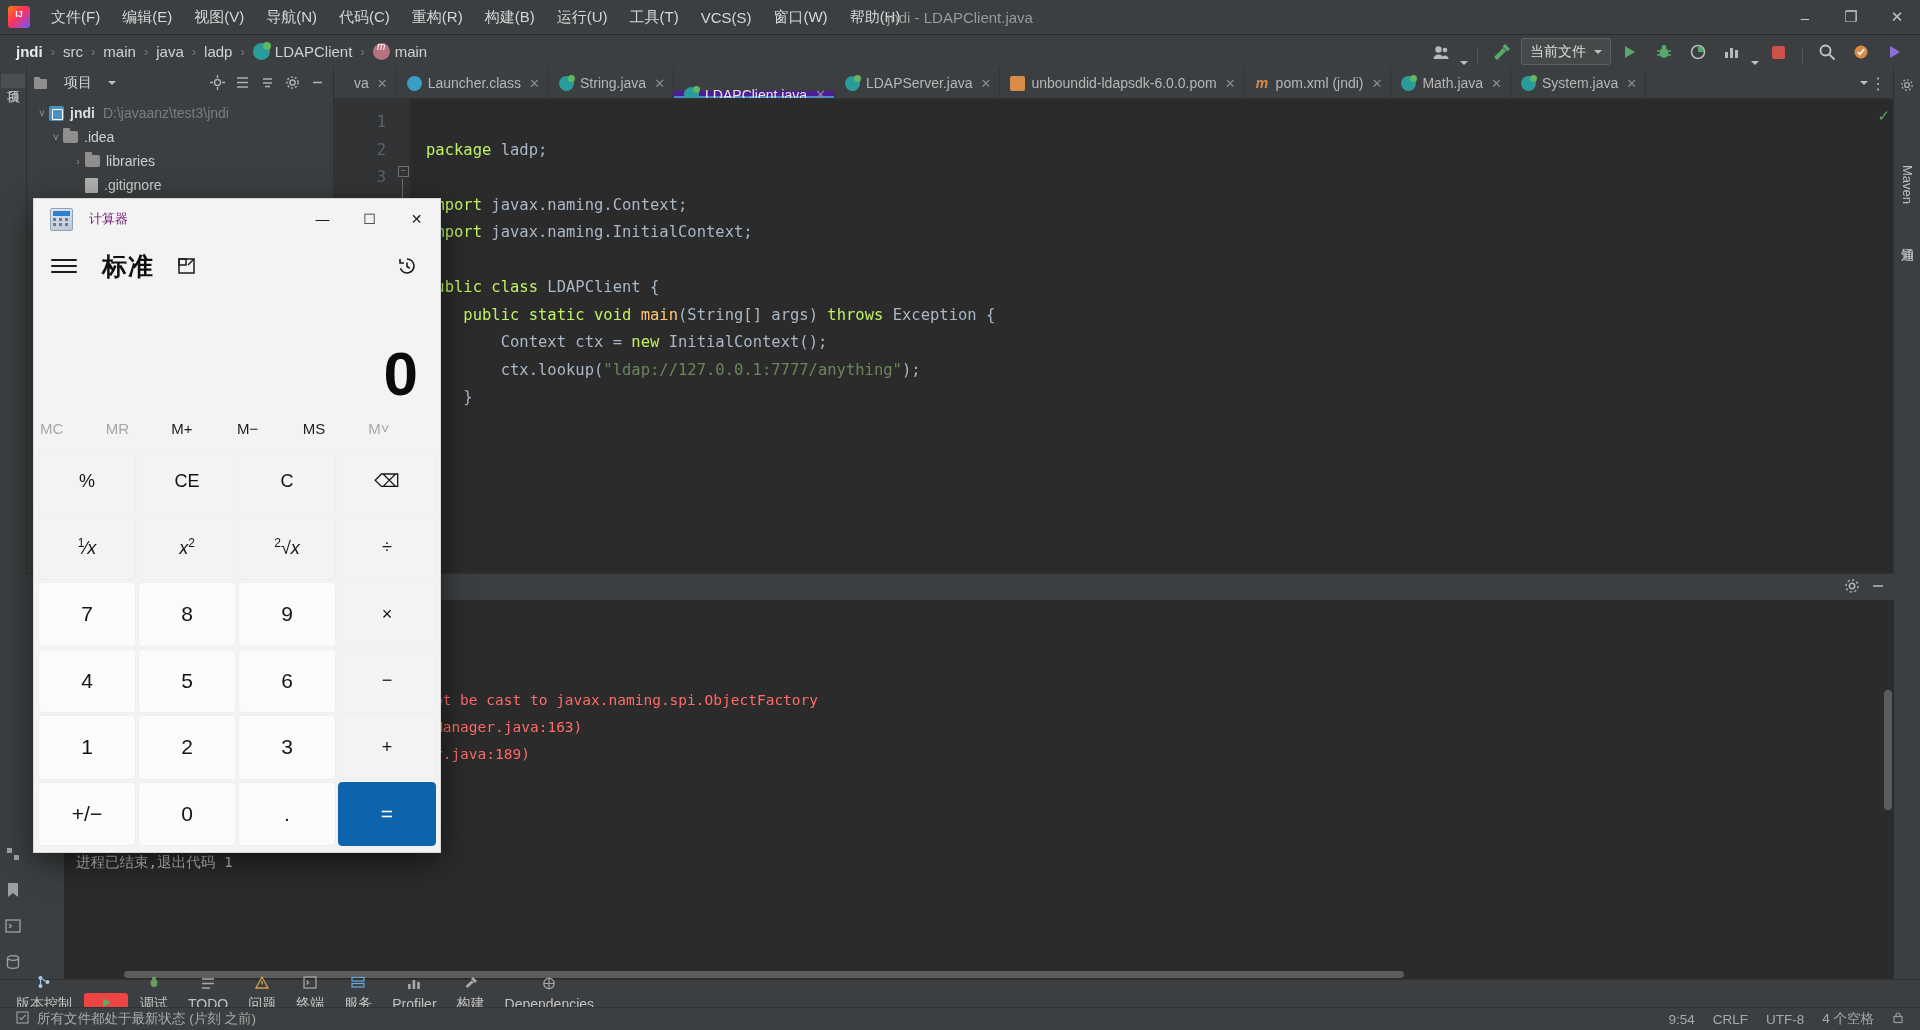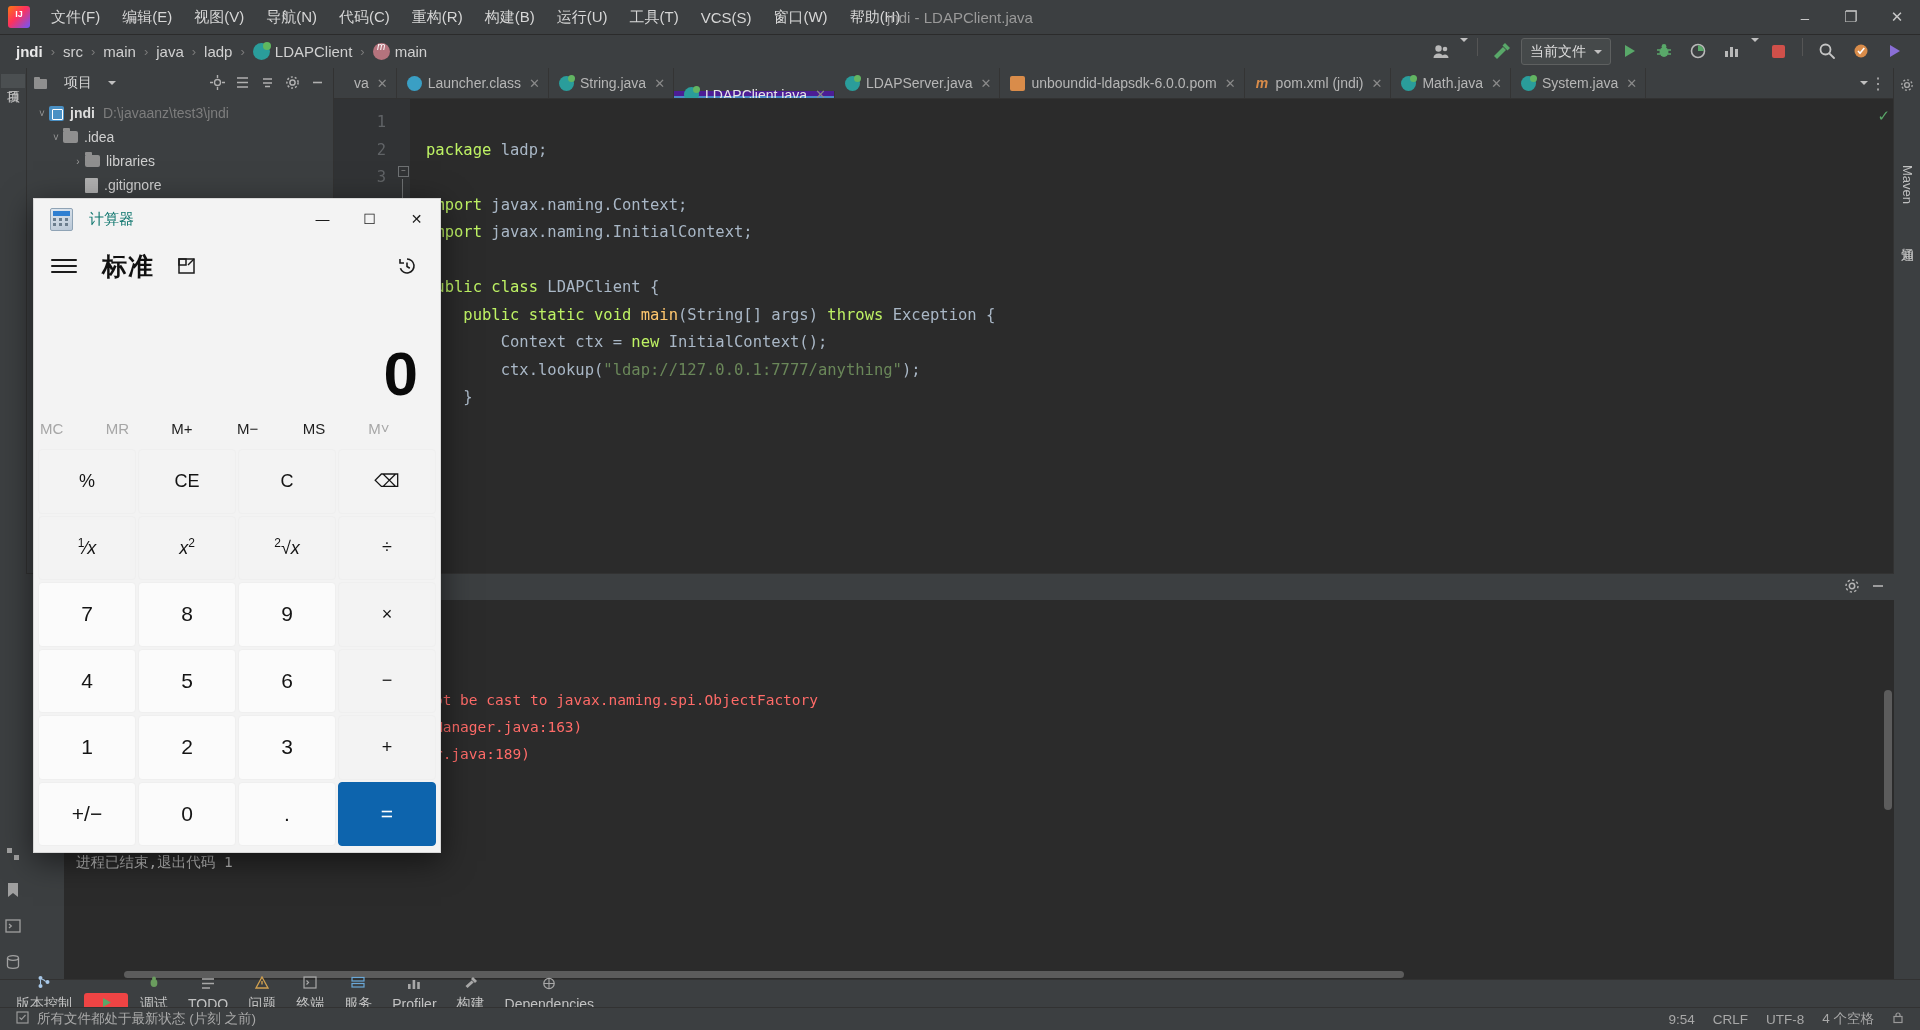--- a/index.html
+++ b/index.html
@@ -35,21 +35,21 @@
   .crumb.bold{font-weight:bold;color:#e8e8e8;}
   .crumb-sep{color:#7a7a7a;font-size:13px;margin:0 4px;}
   .mini-ic{width:17px;height:17px;border-radius:50%;margin-right:5px;display:inline-block;flex:none;
     position:relative;}
   .mini-ic.cls{background:#2a9d9b;}
   .mini-ic.cls::after{content:"";position:absolute;right:-1px;top:-1px;width:8px;height:8px;
     border-radius:50%;background:#5fb85f;}
   .mini-ic.mtd{background:#b5737d;}
   .mini-ic.mtd::after{content:"m";position:absolute;left:0;right:0;top:-2px;text-align:center;
     font-size:10px;color:#fff;font-style:italic;}
-  .nav-right{margin-left:auto;display:flex;align-items:flex-start;gap:4px;padding-right:4px;}
+  .nav-right{margin-left:auto;display:flex;align-items:flex-end;gap:4px;padding-right:4px;}
   .nav-ic{width:30px;height:26px;display:flex;align-items:center;justify-content:center;color:#b9b9b9;}
   .runcfg{display:flex;align-items:center;gap:8px;height:25px;padding:0 8px;border:1px solid #5e6060;
     border-radius:3px;background:#45494a;font-size:14px;color:#ddd;}
   .vsep{width:1px;height:18px;background:#555;margin:0 5px;}
   .tri-right{width:0;height:0;border-left:10px solid #59a869;border-top:6px solid transparent;
     border-bottom:6px solid transparent;}
   .caret{width:0;height:0;border-top:4px solid #c0c0c0;border-left:4px solid transparent;
     border-right:4px solid transparent;}
 
   
@@ -160,21 +160,21 @@
     border:1px solid #8fa3b5;border-radius:2px;position:relative;margin-right:16px;flex:none;}
   .calc-ic::after{content:"";position:absolute;left:2px;top:2px;right:2px;height:5px;background:#2f7fd1;}
   .calc-ic::before{content:"";position:absolute;left:2px;top:9px;right:2px;bottom:2px;
     background:
       linear-gradient(#6b7d8d 0 0) 0 0/3px 3px no-repeat,
       linear-gradient(#6b7d8d 0 0) 6px 0/3px 3px no-repeat,
       linear-gradient(#6b7d8d 0 0) 12px 0/3px 3px no-repeat,
       linear-gradient(#6b7d8d 0 0) 0 5px/3px 3px no-repeat,
       linear-gradient(#6b7d8d 0 0) 6px 5px/3px 3px no-repeat,
       linear-gradient(#6b7d8d 0 0) 12px 5px/3px 3px no-repeat;}
-  .calc-name{font-size:15px;color:#0f766e;}
+  .calc-name{font-size:13px;color:#701a75;}
   .calc-wctrls{margin-left:auto;display:flex;height:40px;}
   .cw{width:47px;height:40px;display:flex;align-items:center;justify-content:center;color:#1a1a1a;font-size:14px;}
   .calc-mode{height:54px;display:flex;align-items:center;padding-left:14px;gap:22px;flex:none;}
   .hamb{width:26px;height:26px;display:flex;flex-direction:column;justify-content:center;gap:4px;padding:0 3px;}
   .hamb i{display:block;height:2px;background:#1b1b1b;border-radius:1px;}
   .mode-label{font-size:25px;font-weight:bold;color:#101010;letter-spacing:1px;}
   .pin-ic{width:22px;height:22px;color:#1b1b1b;}
   .hist-ic{margin-left:auto;margin-right:18px;width:30px;height:30px;display:flex;align-items:center;
     justify-content:center;color:#1b1b1b;}
   .calc-display{height:112px;display:flex;align-items:flex-end;justify-content:flex-end;

